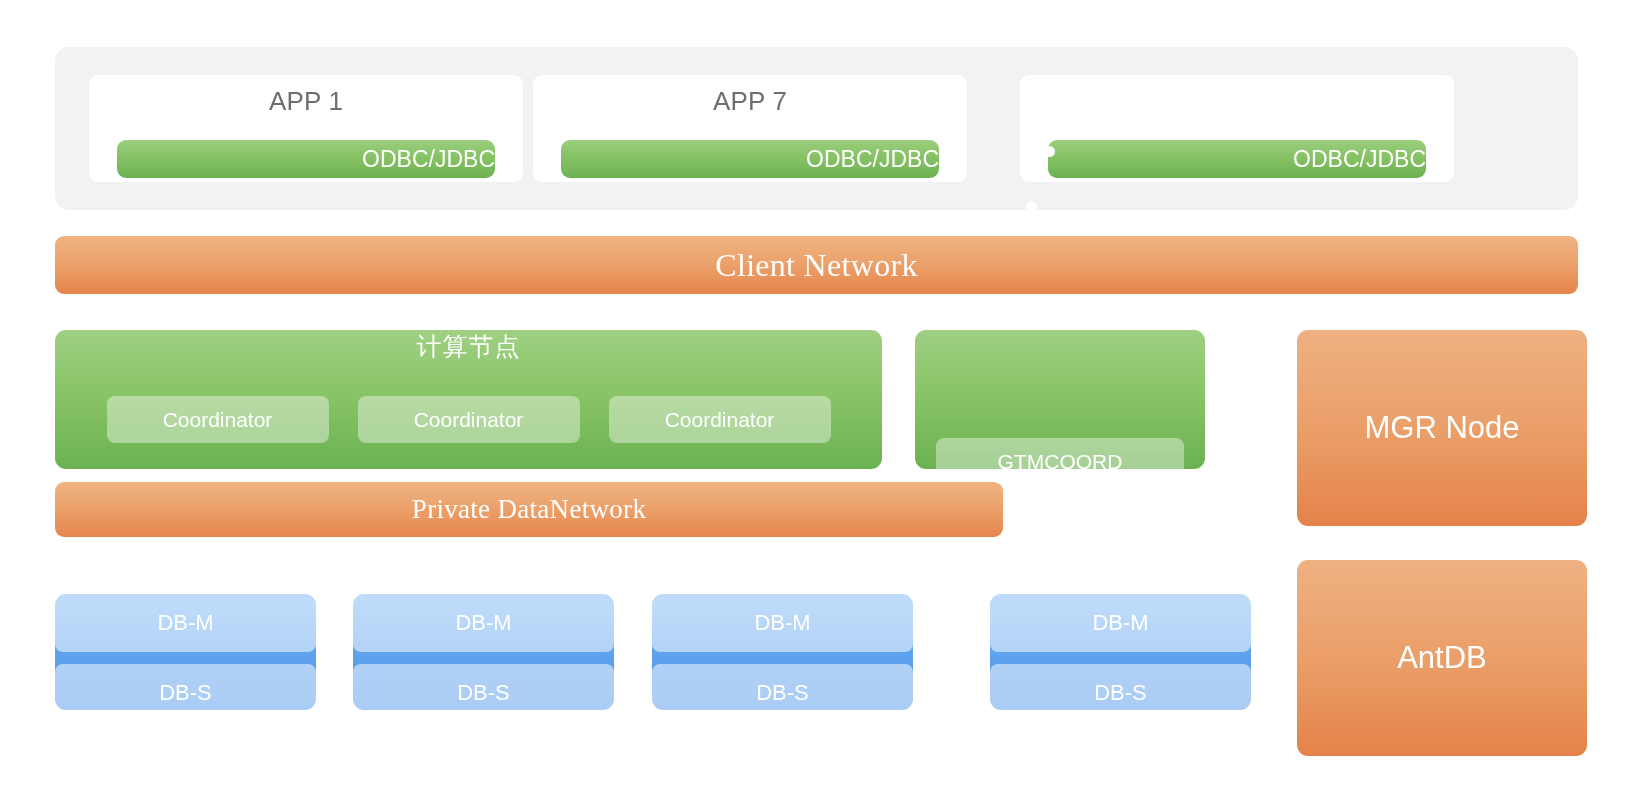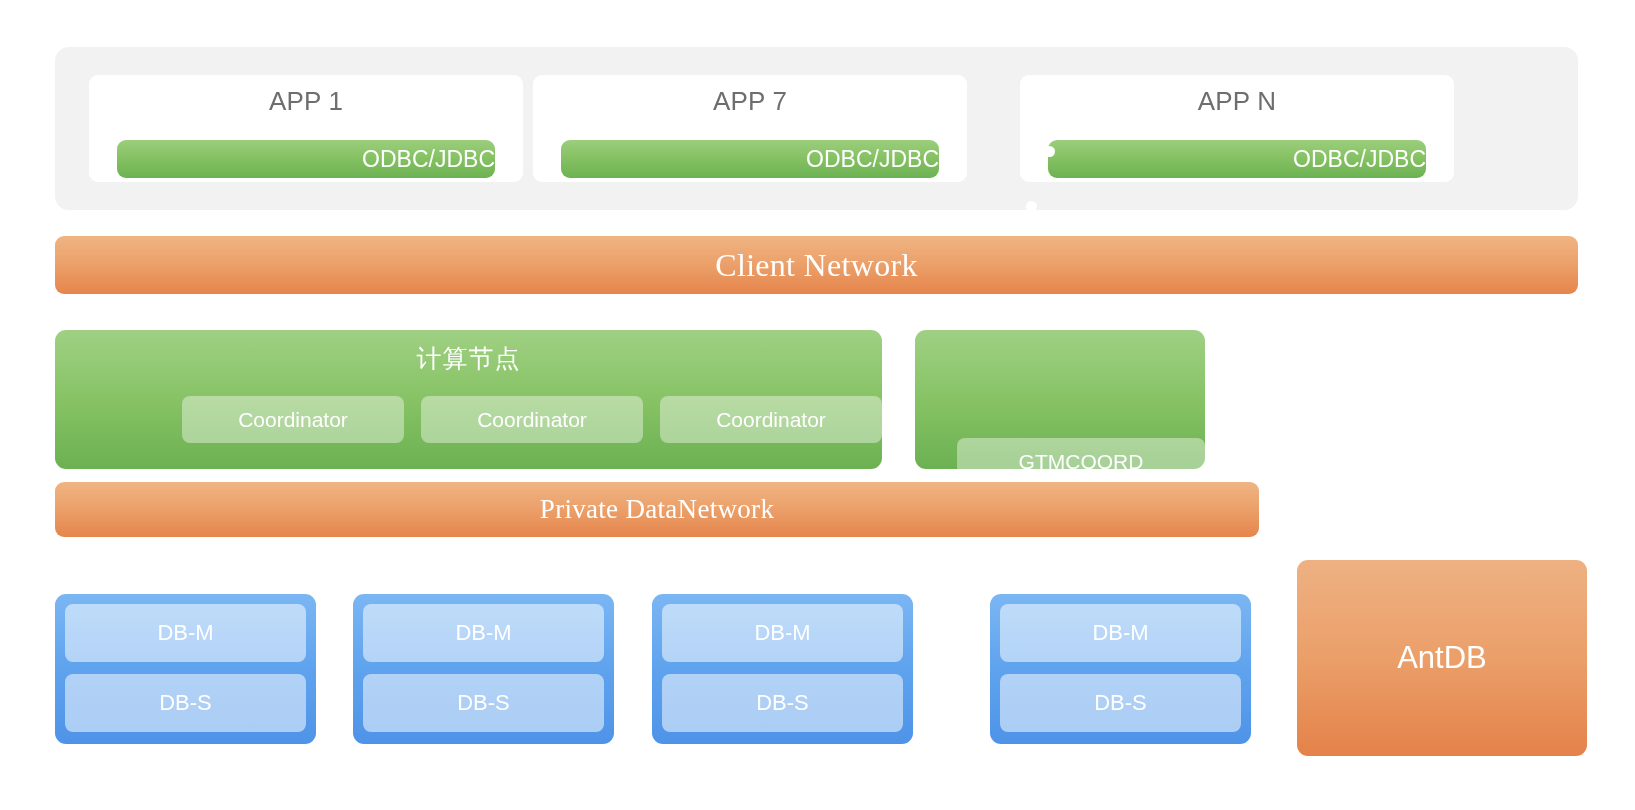--- a/index.html
+++ b/index.html
@@ -89,50 +89,49 @@
     letter-spacing: .3px;
     font-family: Liberation Serif, serif;
   }
   .net-bar.client {
     left: 55px; top: 236px;
     width: 1523px; height: 58px;
     font-size: 32px; line-height: 58px;
   }
   .net-bar.privdata {
     left: 55px; top: 482px;
-    width: 1204px; height: 55px;
+    width: 948px; height: 55px;
     font-size: 27px; line-height: 55px;
   }
 
   
   .green-panel {
     position: absolute;
     border-radius: 11px;
     background: linear-gradient(180deg, #9fd083 0%, #87c365 50%, #6bb152 100%);
     color: #ffffff;
   }
   .green-panel.compute { left: 55px; top: 330px; width: 827px; height: 139px; }
   .green-panel.gtm     { left: 915px; top: 330px; width: 290px; height: 139px; }
 
   .green-title {
     display: block;
     text-align: center;
     font-size: 25px;
     line-height: 32px;
-    padding-top: 12px;
     letter-spacing: 1px;
   }
 
   .sub-row {
     position: absolute;
     left: 0; right: 0;
     top: 66px;
     display: flex;
-    justify-content: flex-end;
-    gap: 17px;
+    justify-content: center;
+    gap: 29px;
   }
 
   .sub-chip {
     height: 47px;
     border-radius: 8px;
     background: rgba(255,255,255,0.40);
     color: #ffffff;
     font-size: 21px;
     line-height: 47px;
     text-align: center;
@@ -156,24 +155,23 @@
     line-height: 42px;
   }
   .side-panel.mgr { top: 330px; height: 196px; }
   .side-panel.acc { top: 560px; height: 196px; }
 
   
   .db-group {
     position: absolute;
     top: 594px;
     width: 261px;
-    height: 150px;
+    height: 116px;
     border-radius: 11px;
     background: linear-gradient(180deg, #7bb6f3 0%, #5fa3ee 50%, #4f93e8 100%);
-    padding: 10px;
   }
   .db-group.g1 { left: 55px; }
   .db-group.g2 { left: 353px; }
   .db-group.g3 { left: 652px; }
   .db-group.g4 { left: 990px; }
 
   .db-chip {
     height: 58px;
     border-radius: 8px;
     background: rgba(255,255,255,0.52);
@@ -195,21 +193,20 @@
       <span class="app-title">APP 1</span>
       <div class="odbc-pill">ODBC/JDBC</div>
     </div>
 
     <div class="app-card c2">
       <span class="app-title">APP 7</span>
       <div class="odbc-pill">ODBC/JDBC</div>
     </div>
 
     <div class="app-card c3">
-      <span class="app-title">APP N</span>
       <div class="odbc-pill">ODBC/JDBC</div>
     </div>
 
   </div>
 
   <span class="dot d1"></span>
   <span class="dot d2"></span>
   <span class="dot d3"></span>
 
   <div class="net-bar client">Client Network</div>
@@ -222,20 +219,23 @@
       <div class="sub-chip coord">Coordinator</div>
     </div>
   </div>
 
   <div class="green-panel gtm">
     <div class="sub-row">
       <div class="sub-chip gtmc">GTMCOORD</div>
     </div>
   </div>
 
+  <div class="side-panel mgr">
+    <span>MGR Node</span>
+  </div>
 
   <div class="net-bar privdata">Private DataNetwork</div>
 
   <div class="side-panel acc">
     <span>
       <span>AntDB</span><br>
     </span>
   </div>
 
   <div class="db-group g1">

